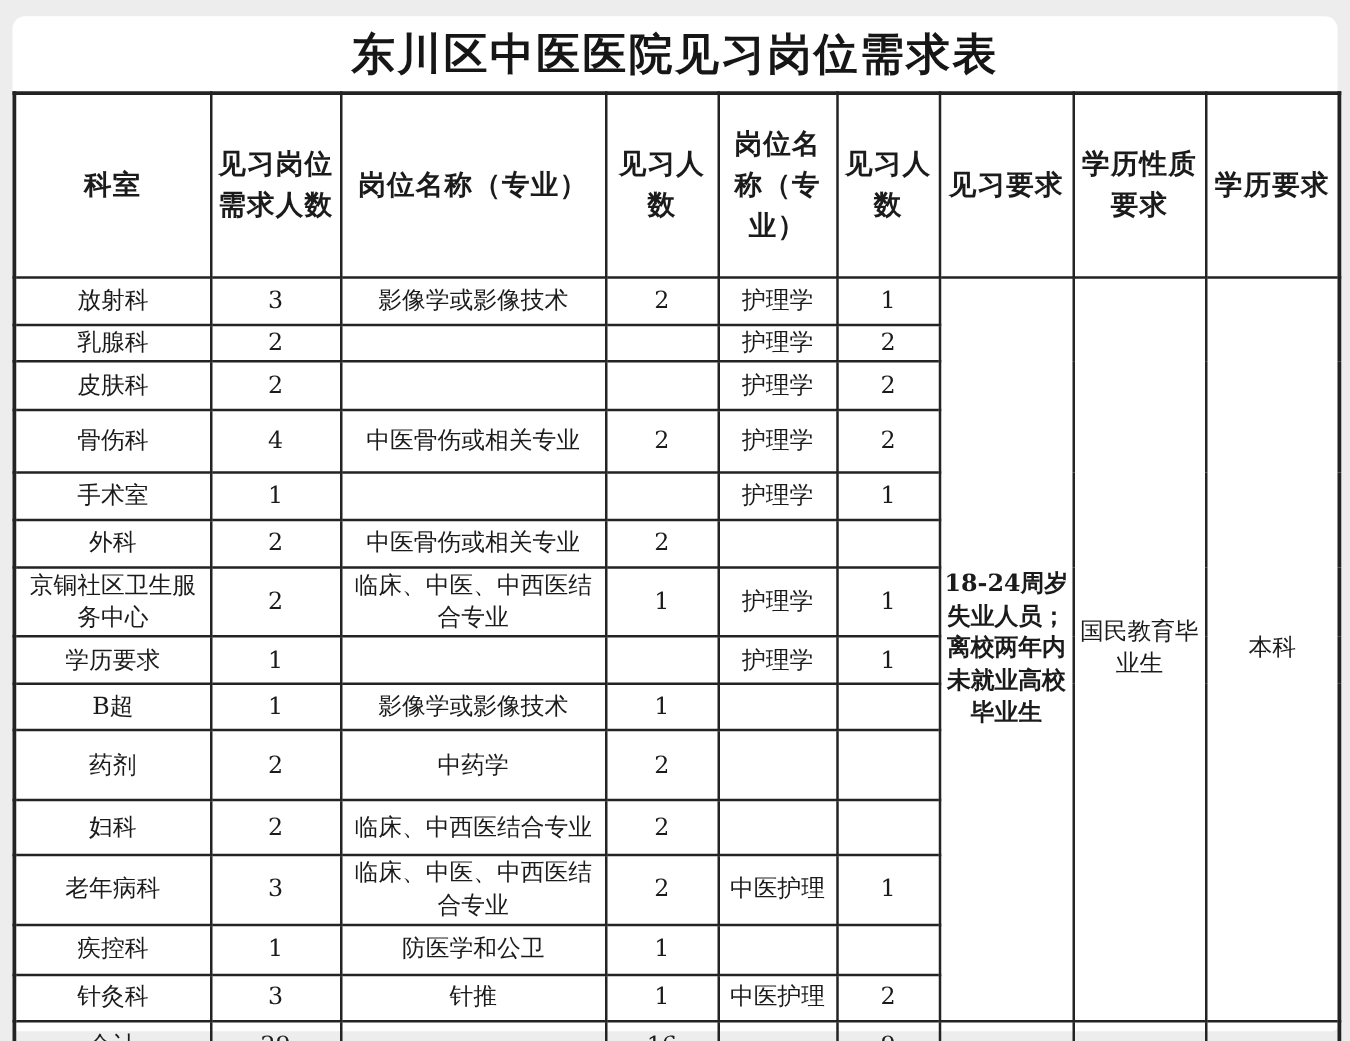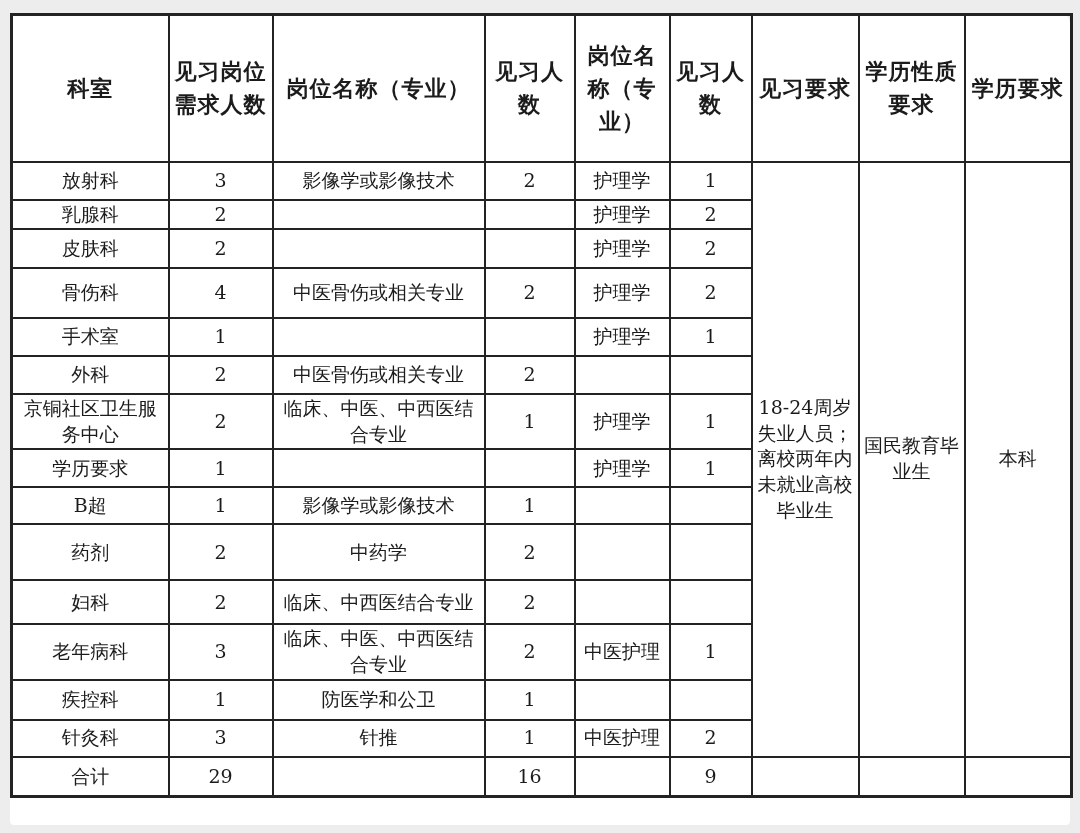--- a/index.html
+++ b/index.html
@@ -48,28 +48,29 @@
   table.demand th {
     font-size: 22px;
     font-weight: bold;
     line-height: 1.5;
     letter-spacing: 1px;
   }
   table.demand td {
     font-size: 19px;
     line-height: 1.35;
   }
-  td.req-cell { line-height: 1.6; padding: 1px 5px; }
+  td.req-cell { line-height: 1.6; padding: 1px 5px; font-weight: bold; }
   td.num { font-size: 20px; }
 </style>
 </head>
 <body>
 
 <div class="page">
   <div class="card">
+    <div class="title">东川区中医医院见习岗位需求表</div>
 
     <table class="demand">
       <colgroup>
         <col style="width:157px">
           <col style="width:104px">
           <col style="width:212px">
         <col style="width:90px">
           <col style="width:95px">
           <col style="width:82px">
         <col style="width:107px">

